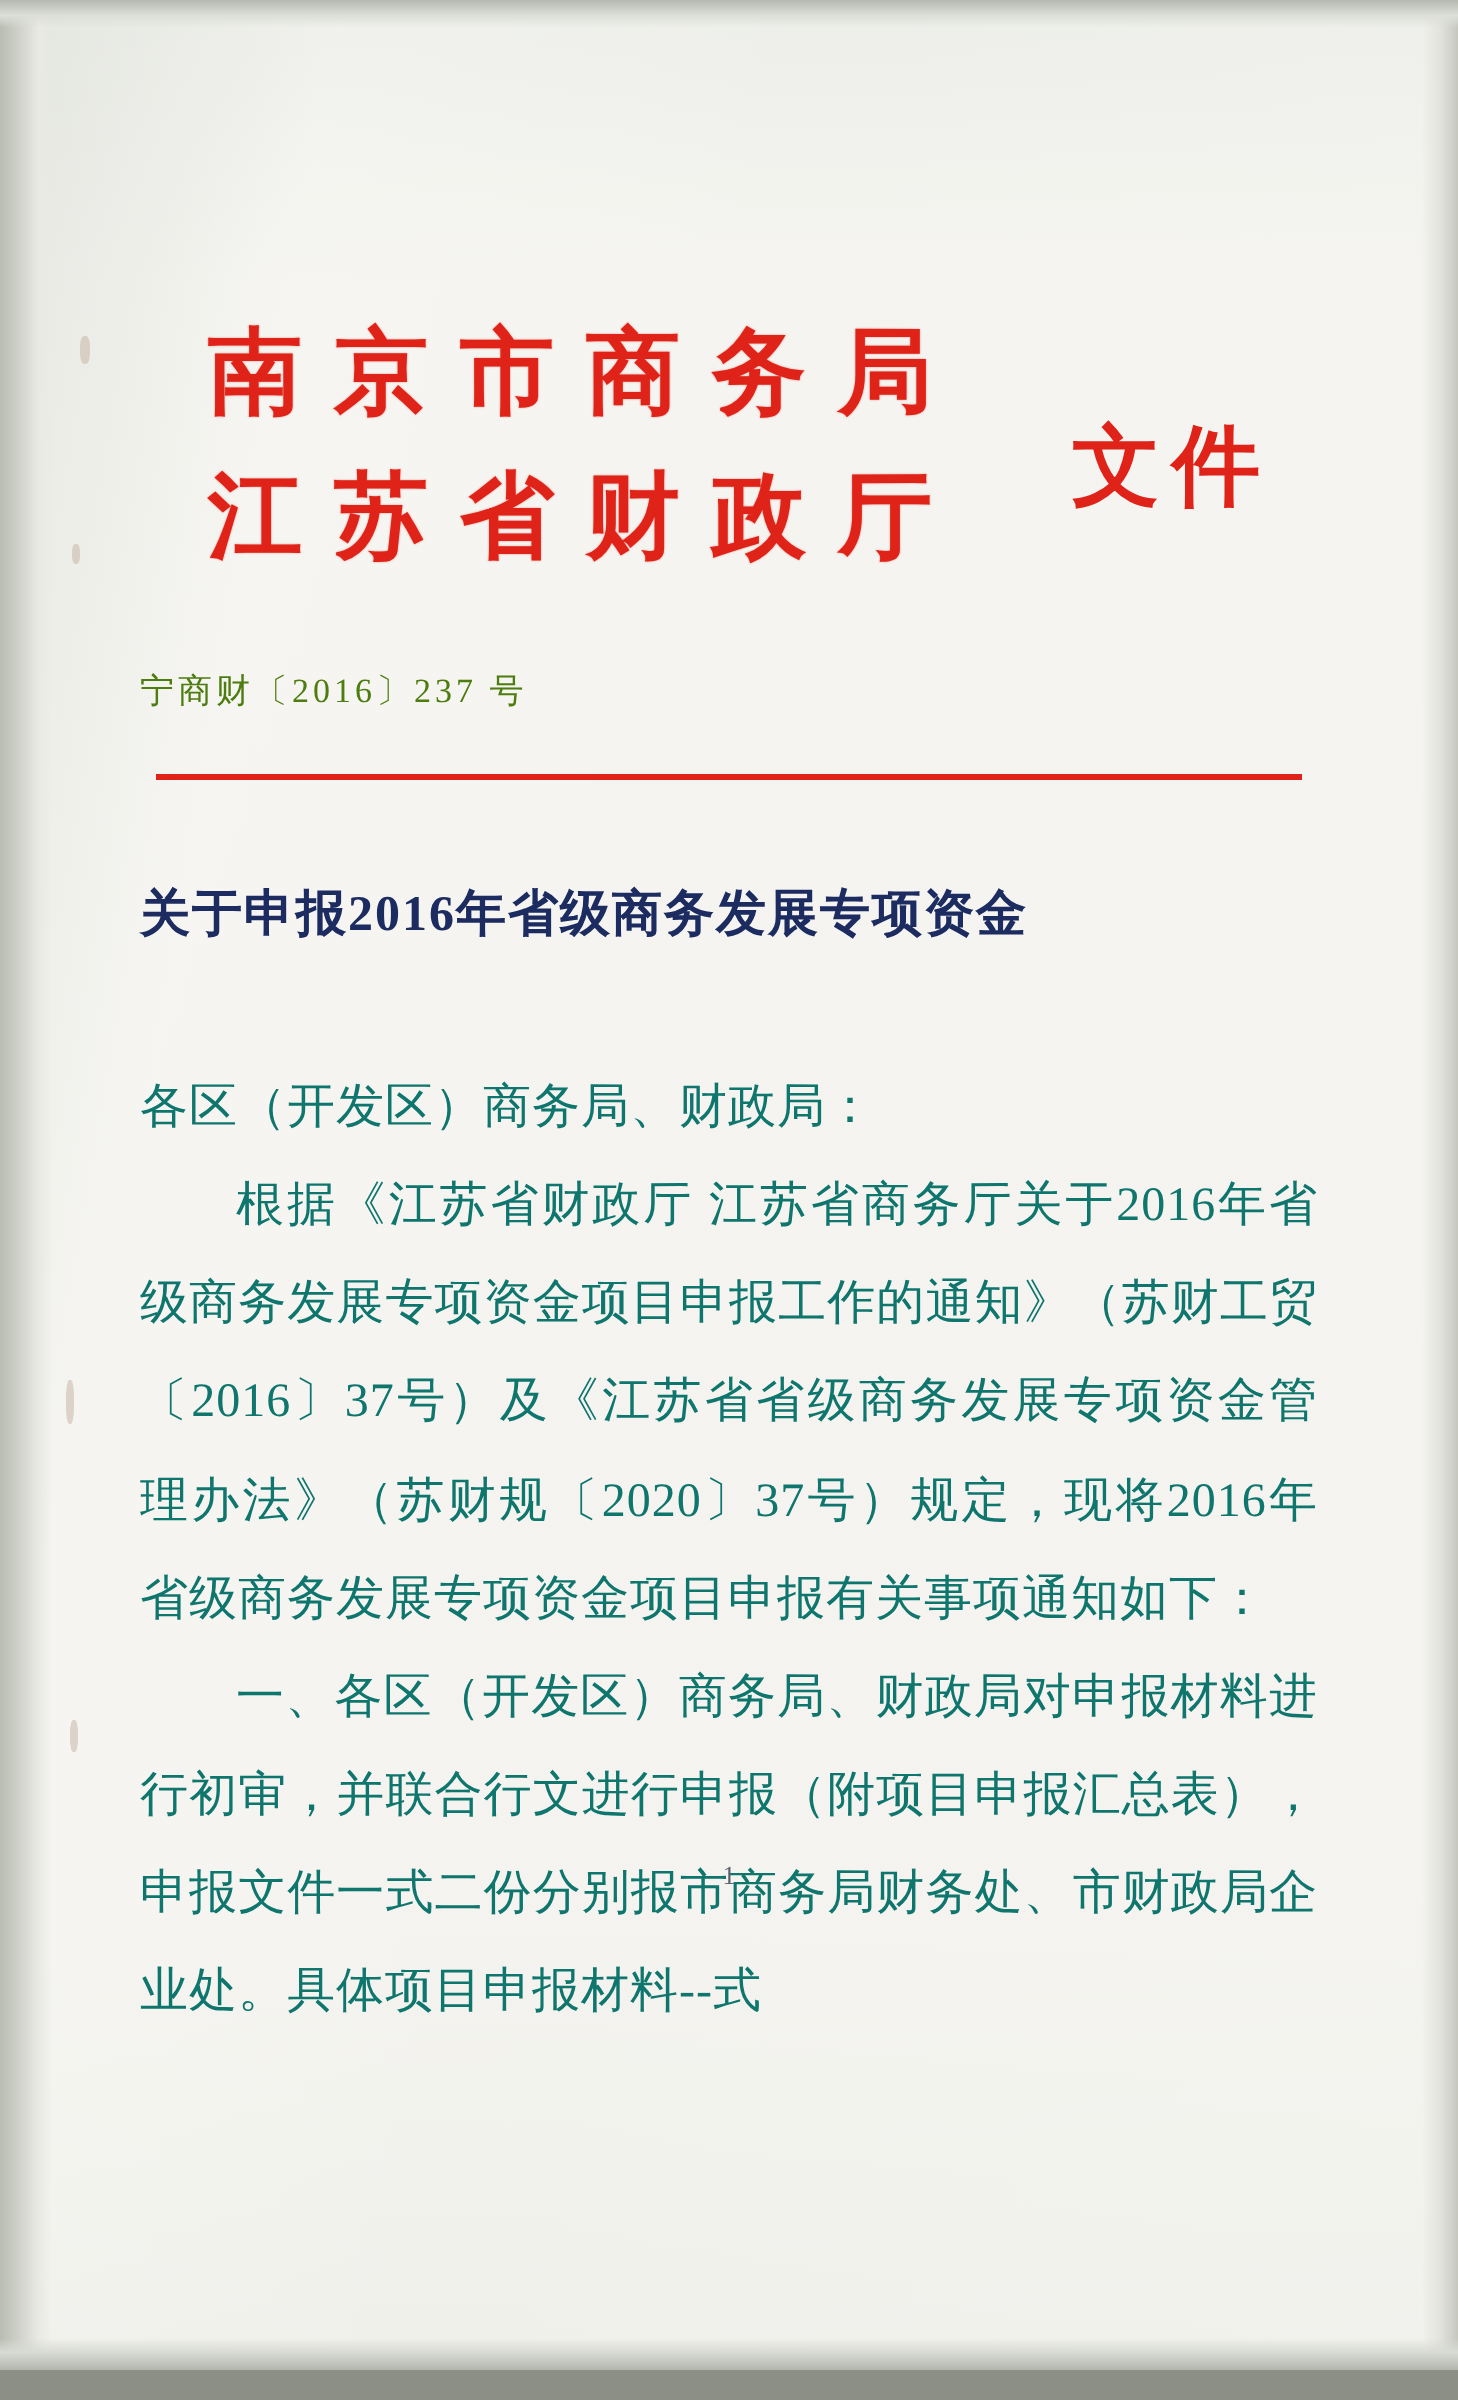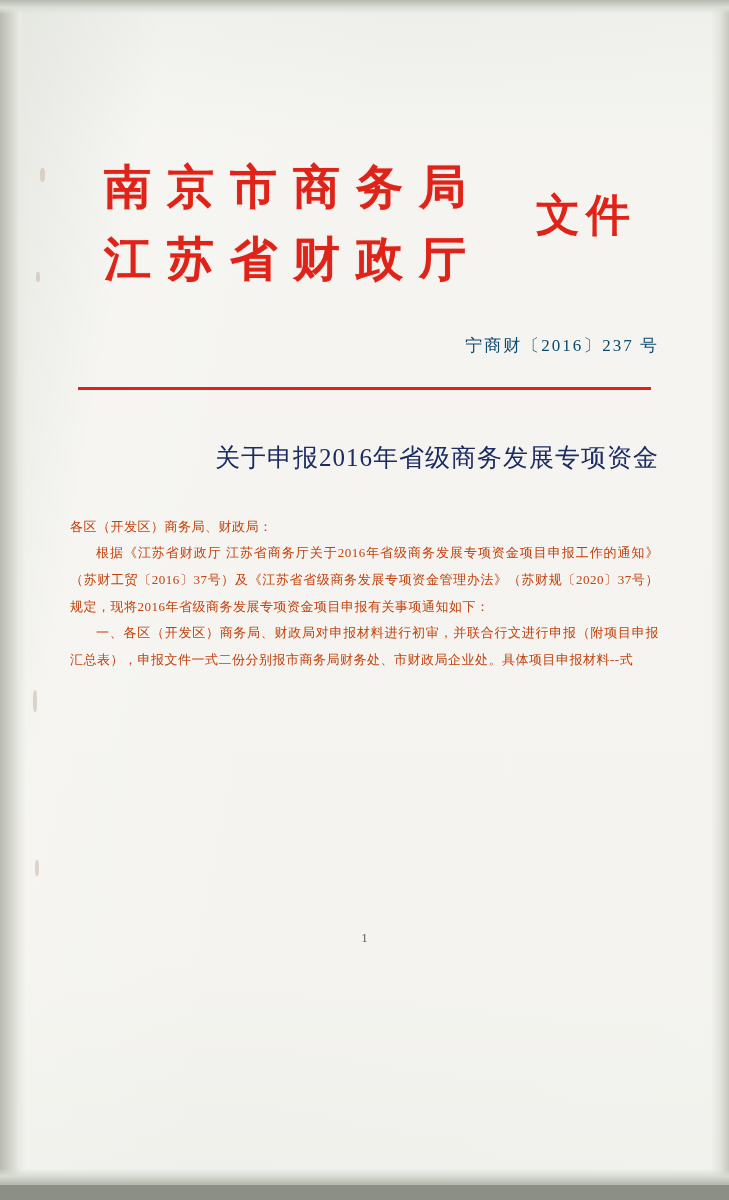--- a/index.html
+++ b/index.html
@@ -79,62 +79,62 @@
     letter-spacing: 16px;
     line-height: 1;
     white-space: nowrap;
     text-shadow: 0 0 1px rgba(224,35,24,0.5);
   }
   .mast-line-1 { position: absolute; left: 34px; top: 16px; }
   .mast-line-2 { position: absolute; left: 34px; top: 88px; }
   .mast-wen {
     position: absolute;
     left: 466px;
-    top: 46px;
+    top: 64px;
     color: #e02318;
     font-family: "Liberation Serif", serif;
     font-weight: bold;
     font-size: 44px;
     letter-spacing: 6px;
     line-height: 1;
     white-space: nowrap;
   }
 
   .doc-number {
-    text-align: right;
+    text-align: left;
     margin-top: 36px;
     font-size: 17px;
-    color: #0c4a6e;
+    color: #4d7c0f;
     letter-spacing: 2px;
     font-family: "Liberation Serif", serif;
   }
 
   .red-rule {
     margin: 30px 8px 0 8px;
     height: 3px;
     background: #e02318;
   }
 
   .doc-title {
     margin-top: 46px;
-    text-align: right;
+    text-align: left;
     font-size: 25px;
-    font-weight: normal;
+    font-weight: bold;
     color: #1c2b60;
     line-height: 1.75;
     letter-spacing: 1px;
     font-family: "Liberation Serif", serif;
   }
   .doc-title .t2 { display: block; }
 
   .body-text {
-    margin-top: 34px;
-    font-size: 13px;
+    margin-top: 50px;
+    font-size: 24px;
     line-height: 2.05;
-    color: #c2410c;
+    color: #0f766e;
     letter-spacing: 0.5px;
     font-family: "Liberation Serif", serif;
   }
   .body-text p {
     margin: 0;
     text-align: justify;
     text-justify: inter-ideograph;
   }
   .body-text p.indent {
     text-indent: 2em;

